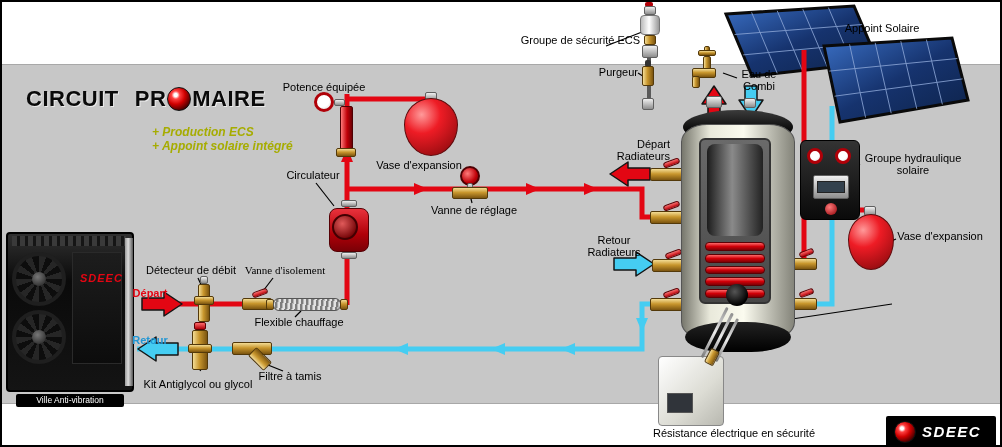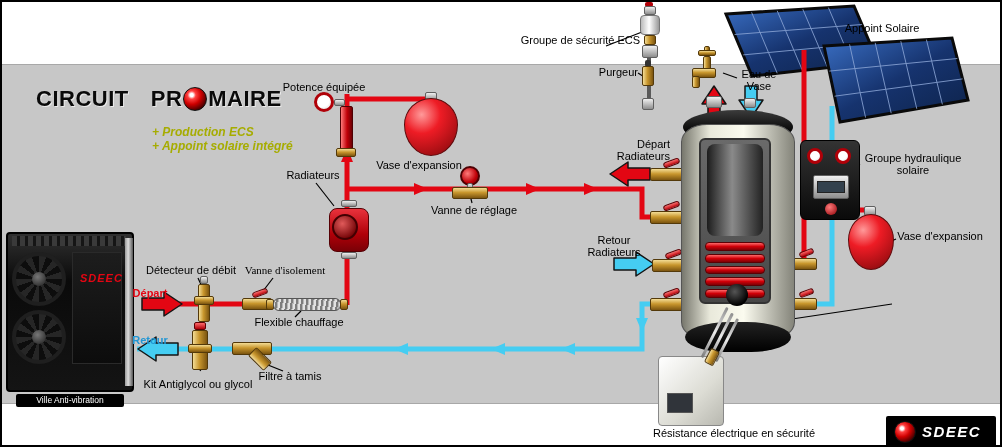--- a/index.html
+++ b/index.html
@@ -128,23 +128,23 @@
       <line x1="198" y1="369" x2="201" y2="364"></line>
       <line x1="281" y1="369" x2="261" y2="361"></line>
       <line x1="733" y1="300" x2="716" y2="352"></line>
     </g>
     <g fill="#000">
       <polygon points="28,390 40,390 34,376"></polygon>
       <polygon points="96,390 108,390 102,376"></polygon>
     </g>
   </svg>
 
-  <div class="abs title" style="left:34px;top:84px;align-items:center;">
+  <div class="abs title" style="left:24px;top:84px;align-items:center;">
     <span>CIRCUIT</span>
-    <span style="margin-left:22px">PR</span>
+    <span style="margin-left:16px">PR</span>
     <span class="sphere" style="width:22px;height:22px;margin:0 1px"></span>
     <span>MAIRE</span>
   </div>
   <div class="tagline" style="left:150px;top:123px;">+ Production ECS</div>
   <div class="tagline" style="left:150px;top:137px;">+ Appoint solaire intégré</div>
 
   <div class="abs" style="left:4px;top:230px;width:128px;height:160px;">
     <div class="abs" style="left:0;top:0;width:128px;height:160px;background:linear-gradient(180deg,#303030,#0a0a0a 30%,#141414);border:2px solid #000;border-radius:4px;"></div>
     <div class="abs" style="left:6px;top:4px;width:114px;height:10px;background:repeating-linear-gradient(90deg,#3a3a3a 0 5px,#151515 5px 8px);"></div>
     <div class="abs fan" style="left:6px;top:20px;width:54px;height:54px;">
@@ -291,25 +291,25 @@
   <div class="abs" style="left:656px;top:354px;width:66px;height:70px;background:linear-gradient(135deg,#fff,#dcdcd4 60%,#b8b8b0);border:1px solid #888;border-radius:4px;">
     <div class="abs" style="left:8px;top:36px;width:26px;height:20px;background:#30343a;border:1px solid #555;"></div>
   </div>
   <div class="prong" style="left:700px;top:354px;width:56px;transform:rotate(-63deg);"></div>
   <div class="prong" style="left:707px;top:356px;width:52px;transform:rotate(-63deg);"></div>
   <div class="prong" style="left:714px;top:358px;width:48px;transform:rotate(-63deg);"></div>
   <div class="abs brassh" style="left:702px;top:350px;width:16px;height:10px;transform:rotate(-63deg);"></div>
 
   <div class="label" style="left:279px;top:79px;width:86px;">Potence équipée</div>
   <div class="label" style="left:370px;top:157px;width:94px;">Vase d'expansion</div>
-  <div class="label" style="left:280px;top:167px;width:62px;">Radiateurs</div>
+  <div class="label" style="left:280px;top:167px;width:62px;">Circulateur</div>
   <div class="label" style="left:424px;top:202px;width:96px;">Vanne de réglage</div>
   <div class="label" style="left:516px;top:32px;width:122px;text-align:right;">Groupe de sécurité ECS</div>
   <div class="label" style="left:592px;top:64px;width:44px;text-align:right;">Purgeur</div>
-  <div class="label" style="left:734px;top:66px;width:46px;">Eau de Vase</div>
+  <div class="label" style="left:734px;top:66px;width:46px;">Eau de Combi</div>
   <div class="label" style="left:840px;top:20px;width:80px;">Appoint Solaire</div>
   <div class="label" style="left:604px;top:136px;width:64px;text-align:right;">Départ Radiateurs</div>
   <div class="label" style="left:580px;top:232px;width:64px;">Retour Radiateurs</div>
   <div class="label" style="left:860px;top:150px;width:102px;">Groupe hydraulique solaire</div>
   <div class="label" style="left:894px;top:228px;width:88px;">Vase d'expansion</div>
   <div class="label" style="left:142px;top:262px;width:94px;">Détecteur de débit</div>
   <div class="label" style="left:236px;top:262px;width:94px;font-family:Liberation Serif, serif;">Vanne d'isolement</div>
   <div class="label" style="left:250px;top:314px;width:94px;">Flexible chauffage</div>
   <div class="label" style="left:136px;top:368px;width:120px;margin-top:8px;">Kit Antiglycol ou glycol</div>
   <div class="label" style="left:250px;top:368px;width:76px;">Filtre à tamis</div>

